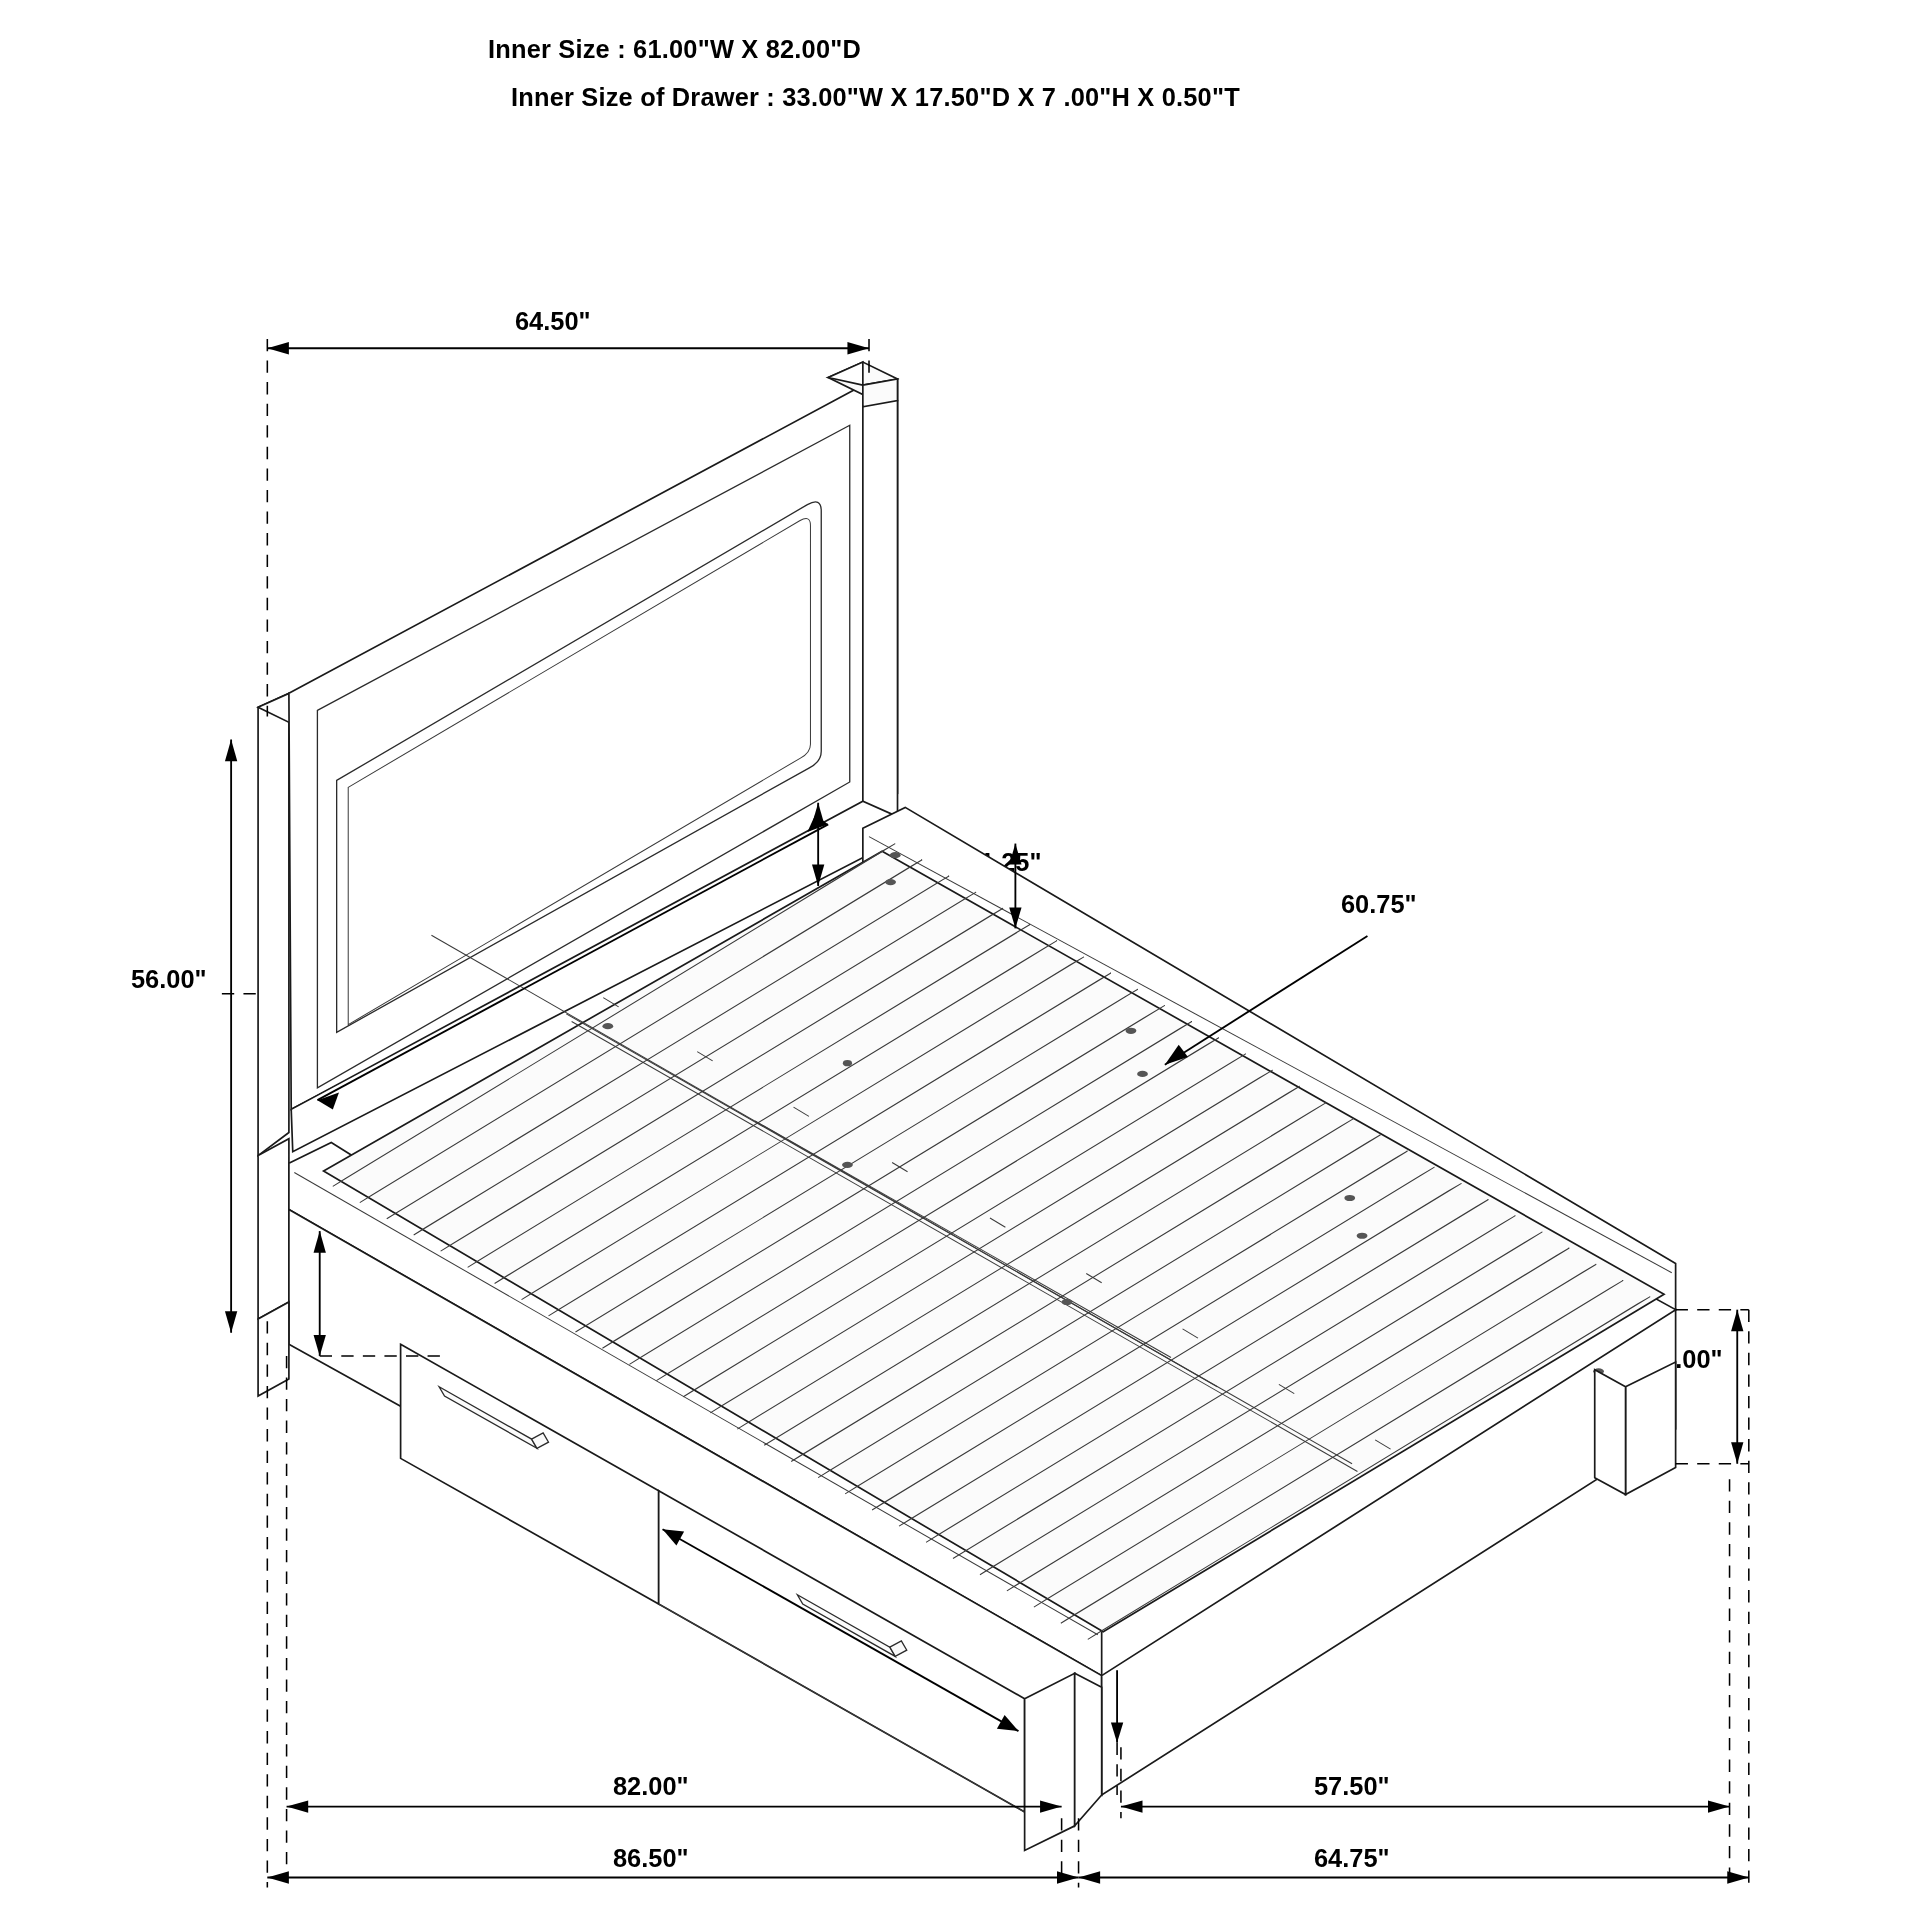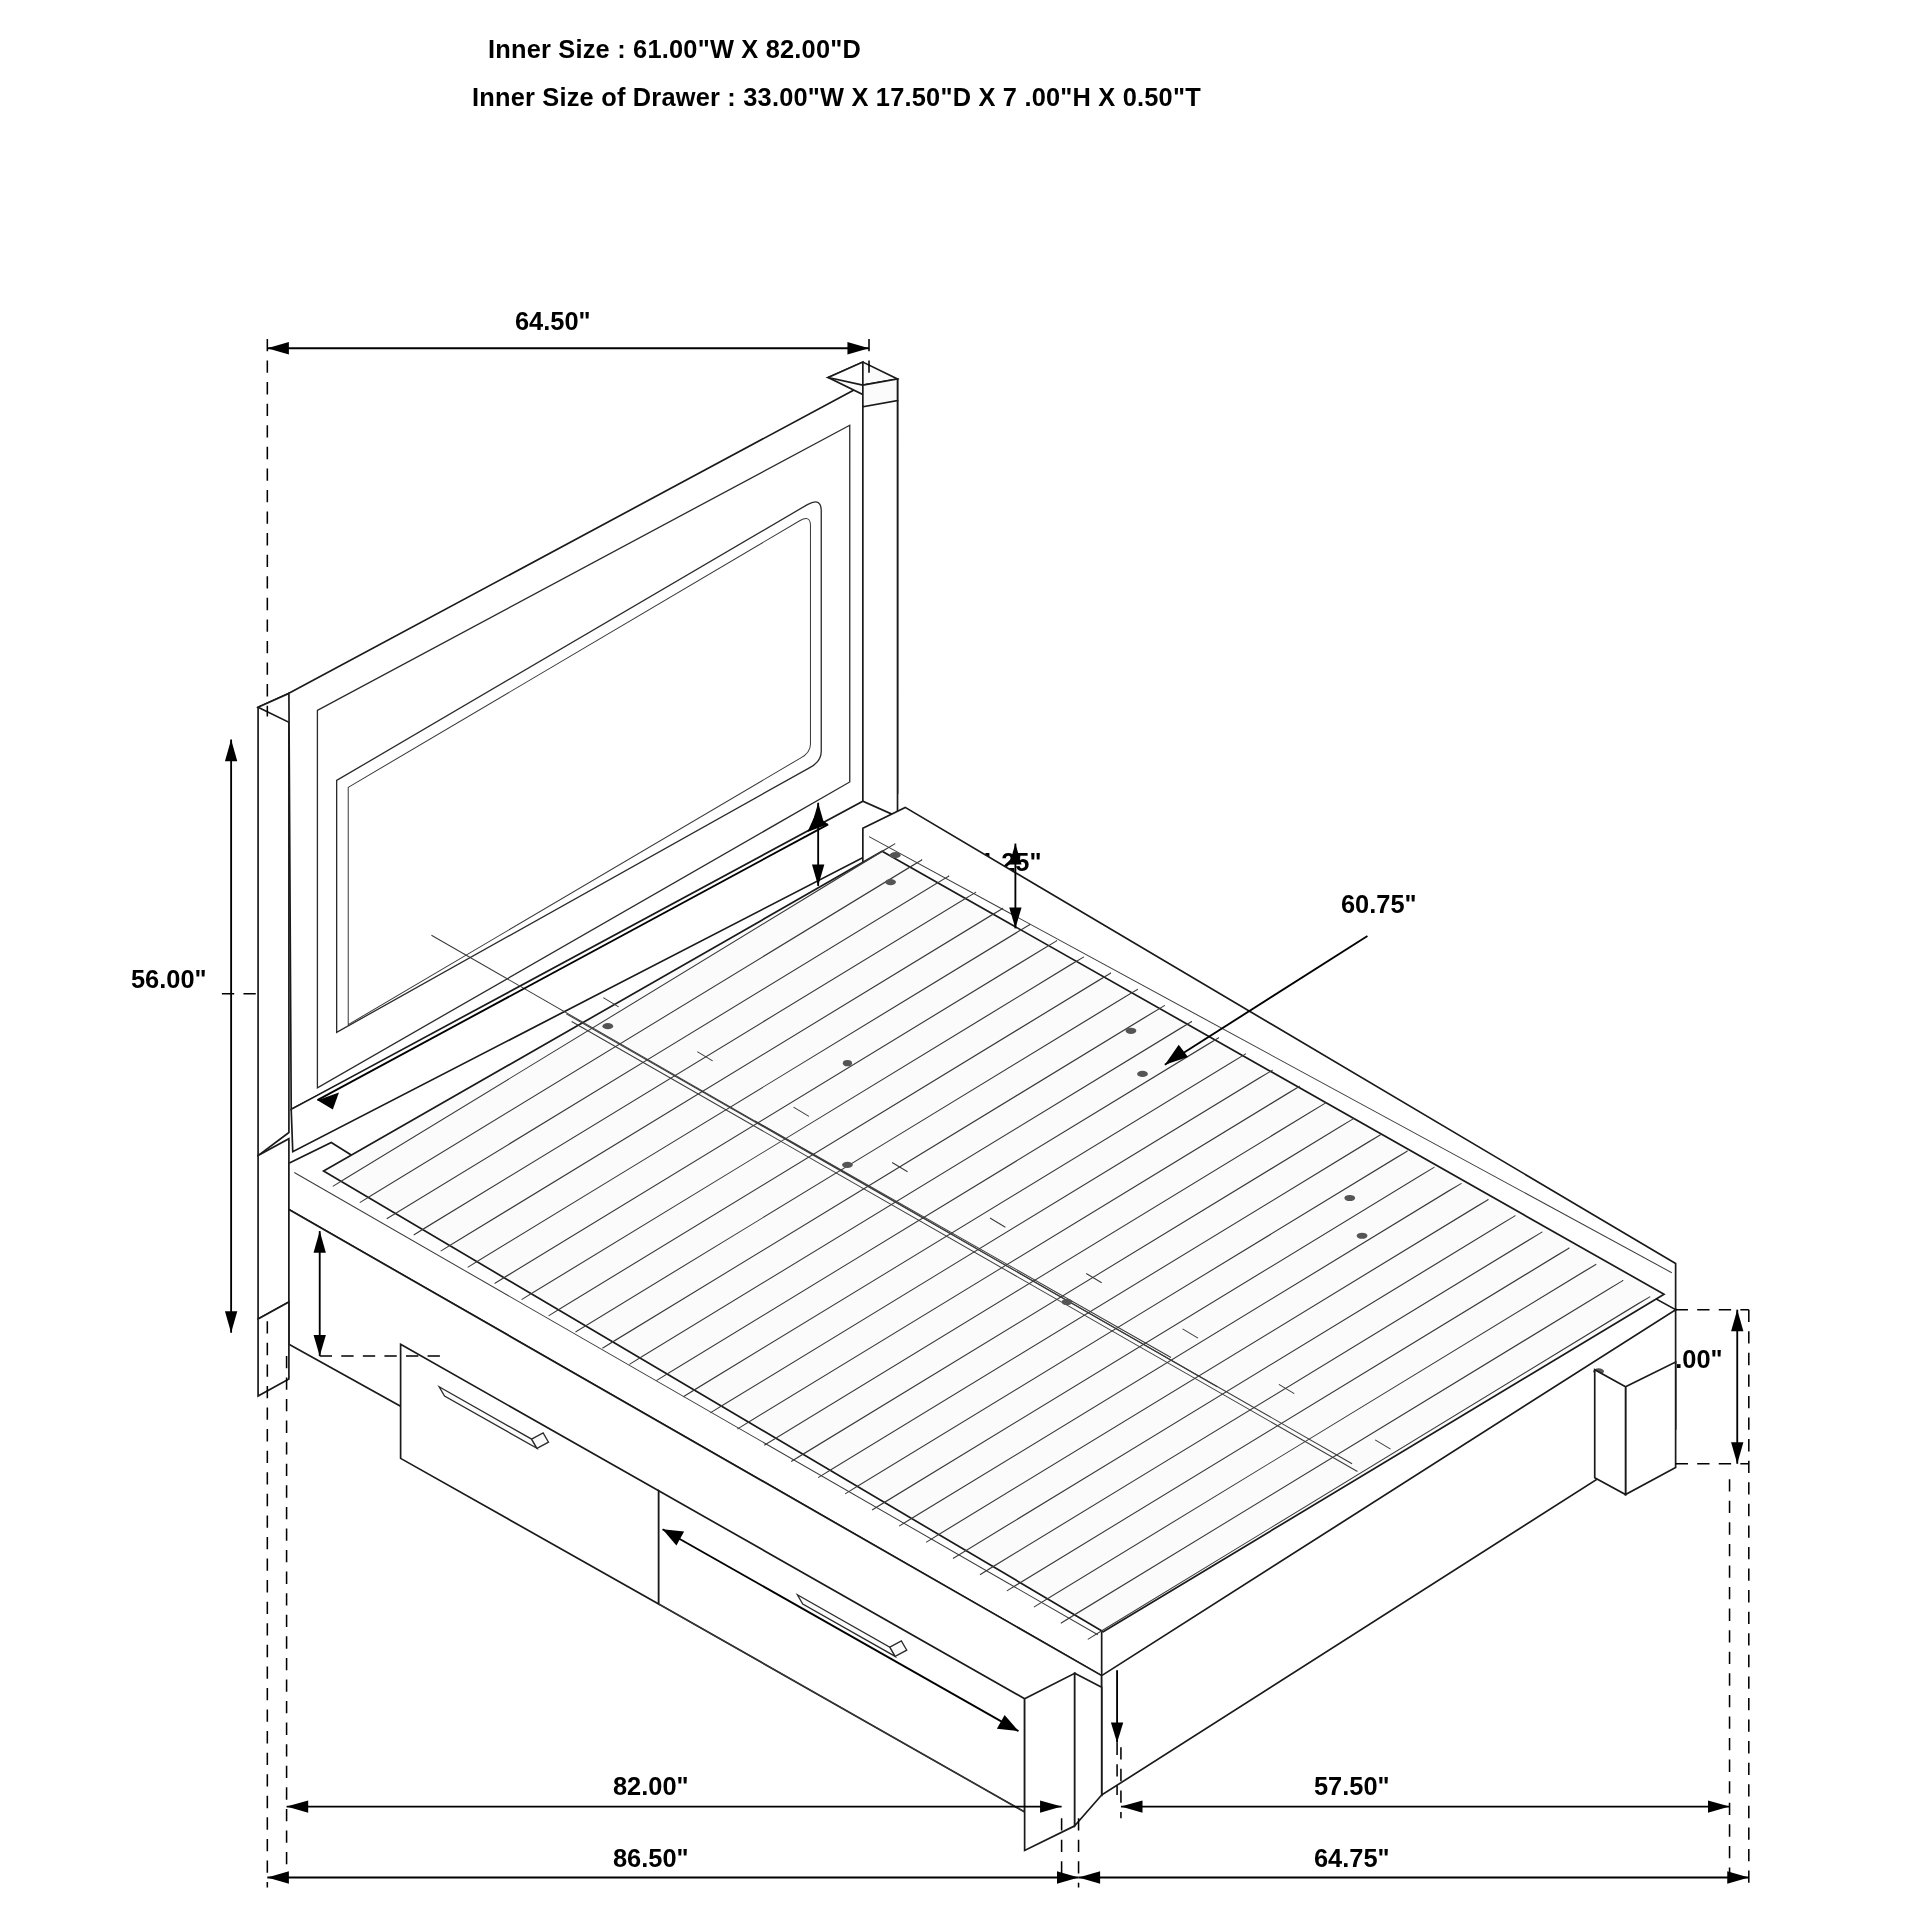--- a/index.html
+++ b/index.html
@@ -17,21 +17,21 @@
   }
   .note {
     position: absolute;
     font-weight: bold;
     font-size: 25.4px;
     color: #000;
     white-space: pre;
     letter-spacing: 0.2px;
   }
   .note.l1 { left: 488px; top: 35px; }
-  .note.l2 { left: 472px; top: 83px; }
+  .note.l2 { left: 511px; top: 83px; }
 
   .dimlabel {
     position: absolute;
     font-weight: bold;
     font-size: 25.4px;
     color: #000;
     white-space: nowrap;
   }
   .dimlabel.small { font-size: 19px; }
 

